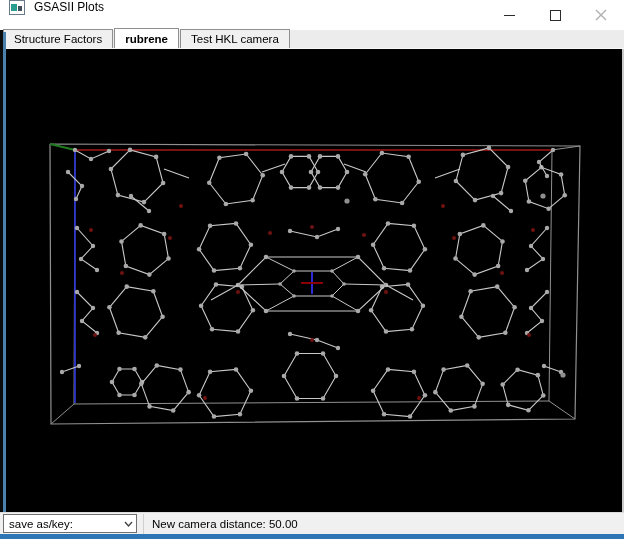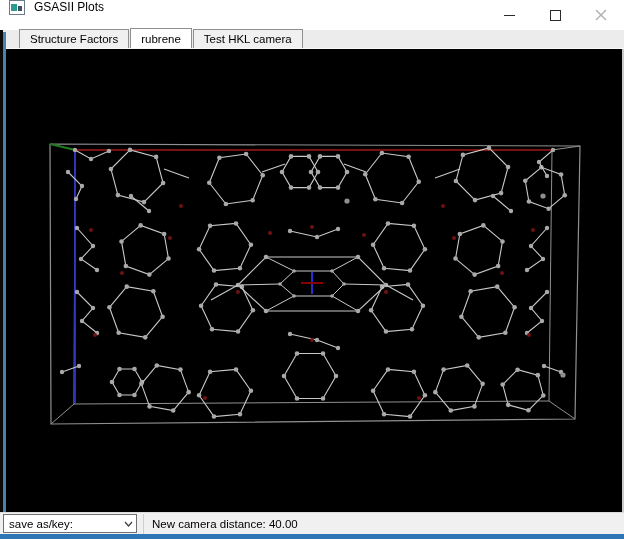--- a/index.html
+++ b/index.html
@@ -12,24 +12,24 @@
     border:1px solid #6a7a8a;background:#fff;flex:0 0 auto;}
   .title-icon .cell-a{position:absolute;left:1px;top:3px;width:6px;height:7px;background:#2a9d8f;}
   .title-icon .cell-b{position:absolute;left:8px;top:5px;width:4px;height:5px;background:#40525f;}
   .window-title{margin-left:9px;font-size:12px;color:#000;}
   .win-buttons{margin-left:auto;display:flex;height:30px;}
   .win-btn{width:46px;height:30px;display:flex;align-items:center;justify-content:center;}
   .glyph-min{width:11px;height:1px;background:#2b2b2b;}
   .glyph-max{width:9px;height:9px;border:1px solid #2b2b2b;}
   
   .tabbar{position:absolute;left:0;top:30px;width:624px;height:19px;background:#ececec;
-    border-bottom:1px solid #f7f7f7;display:flex;align-items:flex-end;padding-left:19px;box-sizing:border-box;}
+    border-bottom:1px solid #f7f7f7;display:flex;align-items:flex-end;padding-left:3px;box-sizing:border-box;}
   .tab{font-size:11.5px;color:#000;background:#f0f0f0;border:1px solid #8f8f8f;border-bottom:none;
     padding:2px 10px 2px 10px;margin-right:1px;height:14px;line-height:14px;}
-  .tab.active{background:#ffffff;font-weight:normal;padding-top:3px;}
+  .tab.active{background:#ffffff;font-weight:bold;padding-top:3px;}
   
   .viewport{position:absolute;left:0;top:49px;width:624px;height:463px;background:#000;}
   
   .border-left-shadow{position:absolute;left:0;top:30px;width:3px;height:504px;background:#0b0b0b;}
   .border-left{position:absolute;left:3px;top:32px;width:3px;height:502px;background:#4a82ad;}
   .border-right{position:absolute;right:0;top:49px;width:2px;height:485px;background:#c9cacb;}
   .border-bottom{position:absolute;left:0;bottom:0;width:624px;height:5px;background:#2e75b6;}
   
   .statusbar{position:absolute;left:0;top:512px;width:624px;height:36px;background:#f0f0f0;
     border-top:1px solid #dcdcdc;box-sizing:border-box;}
@@ -350,21 +350,21 @@
   <div class="statusbar">
     <div class="combo">
       <span class="combo-label">save as/key:</span>
       <span class="combo-arrow">
         <svg width="9" height="6">
             <polyline points="1,1 4.5,5 8,1" fill="none" stroke="#404040" stroke-width="1.3"></polyline>
           </svg>
       </span>
     </div>
     <div class="status-sep"></div>
-    <span class="status-msg">New camera distance: 40.00</span>
+    <span class="status-msg">New camera distance: 50.00</span>
     <svg class="resize-grip" width="12" height="12">
       <g fill="#a0a0a0">
         <rect x="9" y="0" width="2" height="2"></rect>
           <rect x="9" y="4" width="2" height="2"></rect>
         <rect x="9" y="8" width="2" height="2"></rect>
           <rect x="5" y="4" width="2" height="2"></rect>
         <rect x="5" y="8" width="2" height="2"></rect>
           <rect x="1" y="8" width="2" height="2"></rect>
       </g>
     </svg>

